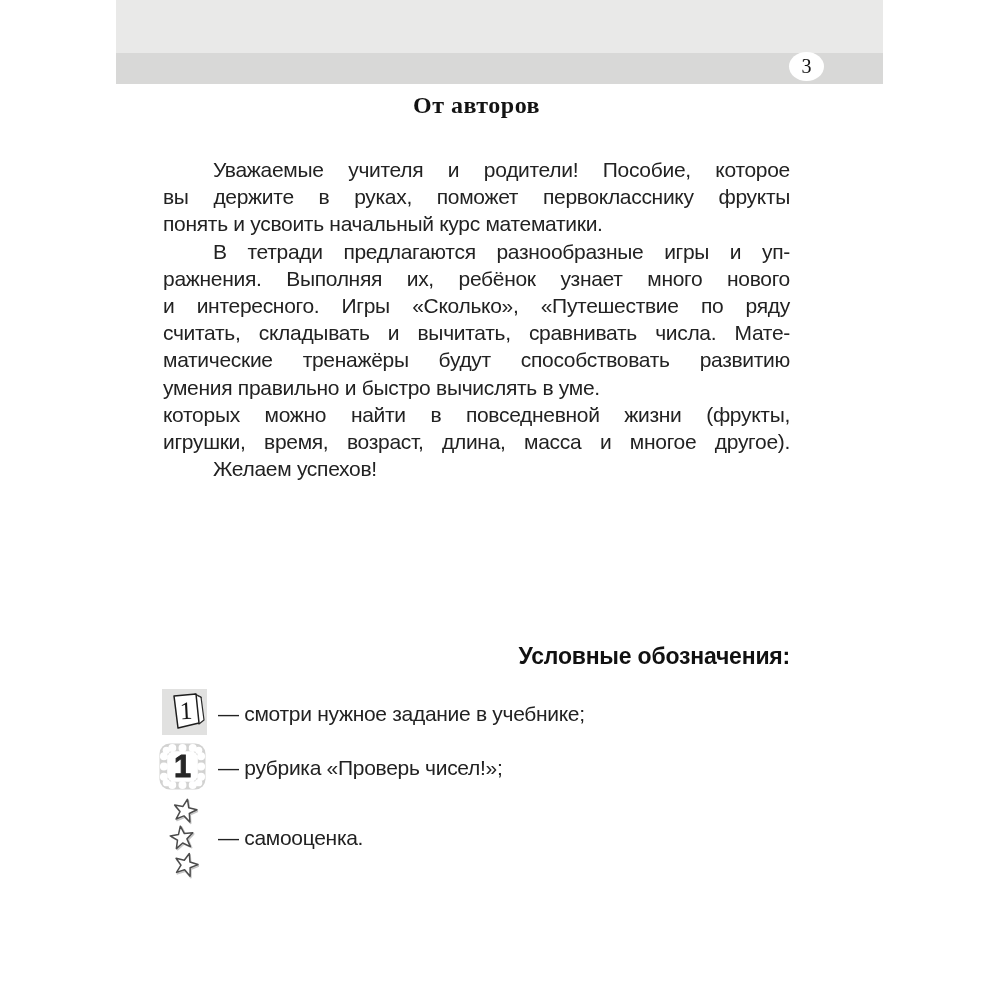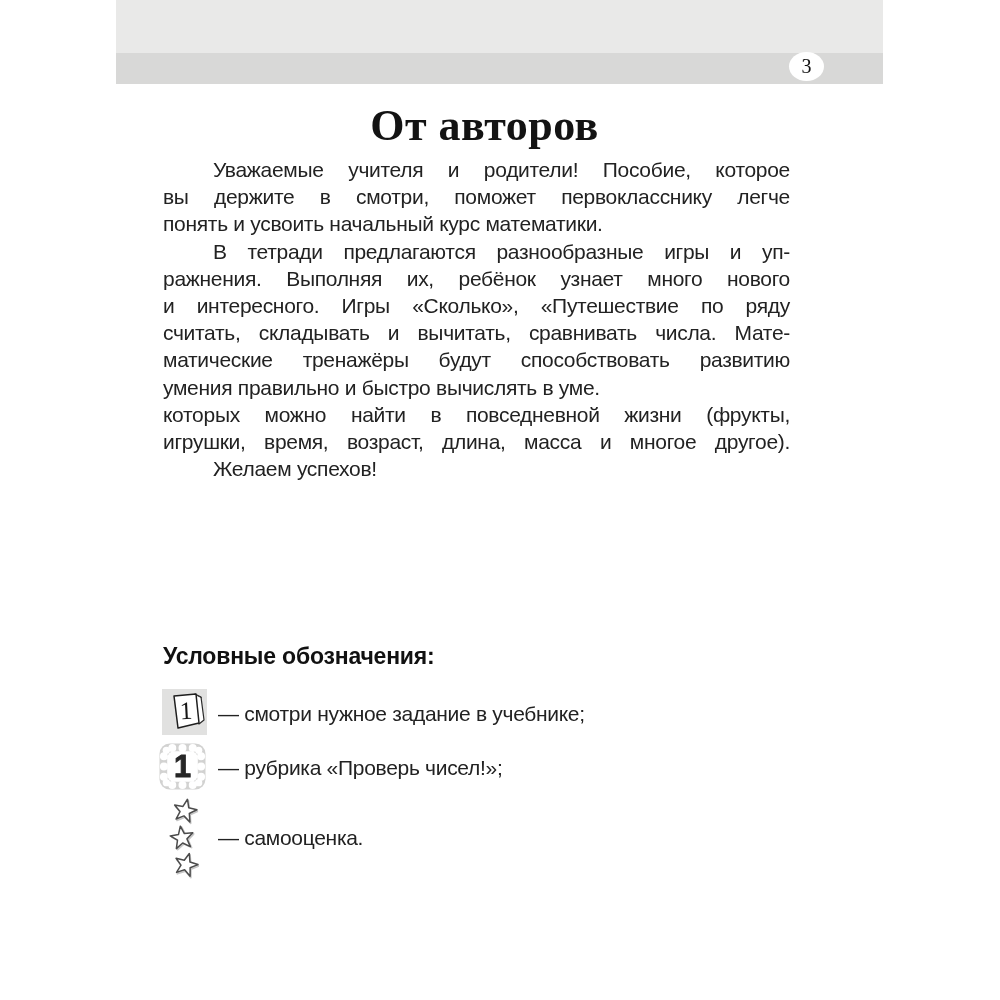--- a/index.html
+++ b/index.html
@@ -9,34 +9,34 @@
   }
   .band{position:absolute;left:116px;width:767px;}
   .band-top{top:0;height:53px;background:#e9e9e8;}
   .band-bottom{top:53px;height:31px;background:#d8d8d7;}
   .page-number{
     position:absolute;left:789px;top:52px;width:35px;height:29px;background:#ffffff;
     border-radius:50%;display:flex;align-items:center;justify-content:center;
     font-family:"Liberation Serif",serif;font-size:20px;color:#111;
   }
   .title{
-    position:absolute;left:163px;top:92px;width:627px;margin:8px;
-    font-family:"Liberation Serif",serif;font-weight:bold;font-size:44px;
+    position:absolute;left:163px;top:92px;width:627px;margin:0;
+    font-family:"Liberation Serif",serif;font-weight:bold;font-size:24px;
     text-align:center;color:#131313;letter-spacing:0.5px;
   }
   .body-text{
     position:absolute;left:163px;top:156px;width:627px;
     font-size:21px;line-height:27.2px;letter-spacing:-0.3px;color:#222;
   }
   .p-line{text-align:justify;text-align-last:justify;}
   .p-line.last{text-align:left;text-align-last:left;}
   .p-line.indent{text-indent:50px;}
   .legend-heading{
     position:absolute;left:163px;top:643px;width:627px;margin:0;
-    font-size:23px;font-weight:bold;text-align:left;color:#111;letter-spacing:-0.2px;
+    font-size:23px;font-weight:bold;text-align:right;color:#111;letter-spacing:-0.2px;
   }
   .legend-text{
     position:absolute;left:218px;font-size:21px;letter-spacing:-0.3px;color:#222;white-space:nowrap;
   }
   .legend-text.t1{top:702px;}
   .legend-text.t2{top:756px;}
   .legend-text.t3{top:826px;}
   .icon-abs{position:absolute;}
   .i1{left:162px;top:689px;width:45px;height:46px;}
   .i2{left:159px;top:743px;width:47px;height:47px;}
@@ -55,21 +55,21 @@
   <div class="band band-bottom"></div>
 
   <div class="page-number">
     <span>3</span>
   </div>
 
   <h1 class="title">От авторов</h1>
 
   <div class="body-text">
     <div class="p-line indent">Уважаемые учителя и родители! Пособие, которое</div>
-    <div class="p-line">вы держите в смотри, поможет первокласснику легче</div>
+    <div class="p-line">вы держите в руках, поможет первокласснику фрукты</div>
     <div class="p-line last">понять и усвоить начальный курс математики.</div>
 
     <div class="p-line indent">В тетради предлагаются разнообразные игры и уп-</div>
     <div class="p-line">ражнения. Выполняя их, ребёнок узнает много нового</div>
     <div class="p-line">и интересного. Игры «Сколько», «Путешествие по ряду</div>
     <div class="p-line">считать, складывать и вычитать, сравнивать числа. Мате-</div>
     <div class="p-line">матические тренажёры будут способствовать развитию</div>
     <div class="p-line last">умения правильно и быстро вычислять в уме.</div>
 
     <div class="p-line">которых можно найти в повседневной жизни (фрукты,</div>

